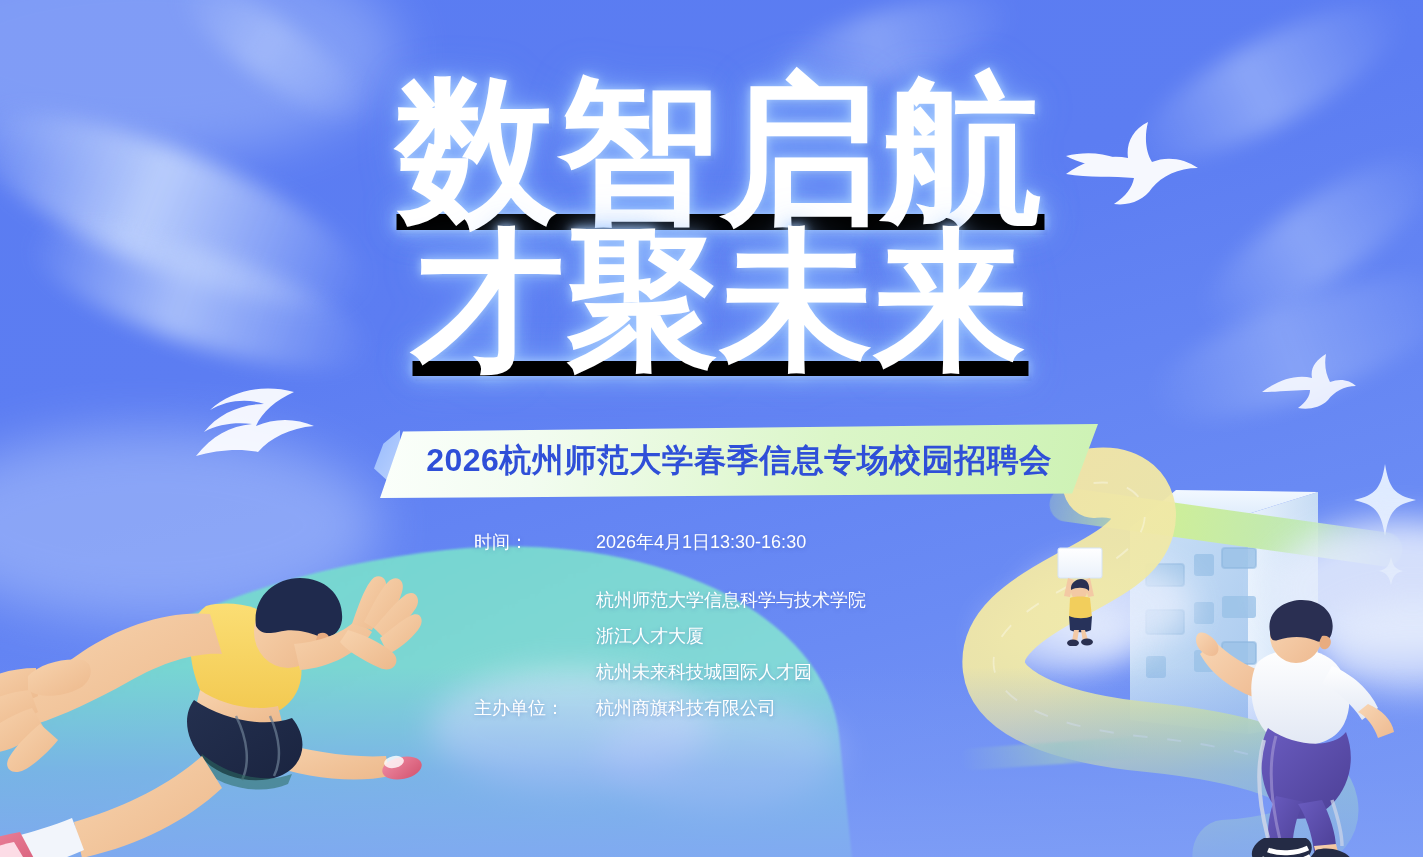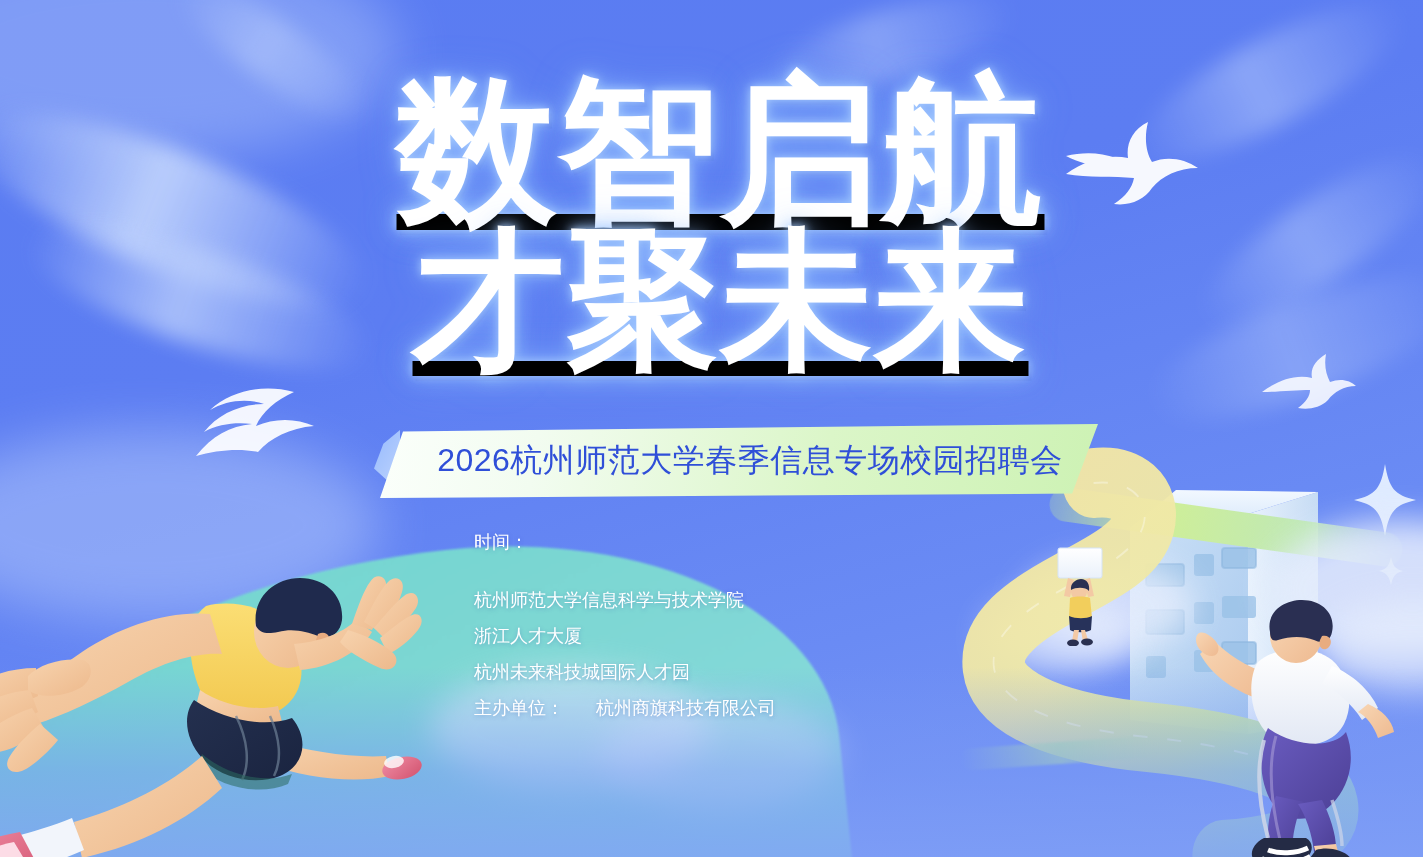--- a/index.html
+++ b/index.html
@@ -105,45 +105,45 @@
   .ribbon-fold {
     position: absolute;
     left: 374px; top: 430px;
     width: 26px; height: 62px;
     background: linear-gradient(120deg, #9fc4ff 0%, #cfe2ff 100%);
     clip-path: polygon(100% 0, 100% 100%, 0 62%, 36% 22%);
     opacity: .85;
   }
   .ribbon-text {
     position: absolute;
-    left: 391px; top: 424px;
+    left: 380px; top: 424px;
     width: 718px; height: 74px;
     display: flex; align-items: center; justify-content: center;
     font-size: 32px;
-    font-weight: 400;
+    font-weight: 700;
     color: #2f4fd8;
     letter-spacing: .5px;
     white-space: nowrap;
   }
 
   
   .info {
     position: absolute;
     left: 474px; top: 524px;
     color: #ffffff;
     font-size: 18px;
     line-height: 36px;
     text-shadow: 0 1px 4px rgba(45,75,170,.35);
     white-space: nowrap;
   }
   .info .row { display: flex; }
   .info .lbl { width: 122px; flex: none; }
   .info .val { }
   .info .gap { height: 22px; }
-  .info .indent { }
+  .info .indent { margin-left: 122px; }
 
   
   .person { position: absolute; pointer-events: none; }
 </style>
 </head>
 <body>
 
 <div id="poster">
 
   <div class="cloud soft" style="left:-120px;top:-60px;width:520px;height:220px;opacity:.45;"></div>
@@ -423,20 +423,21 @@
     <div class="title-line l2">才聚未来</div>
   </div>
 
   <div class="ribbon-fold"></div>
   <div class="ribbon"></div>
   <div class="ribbon-text">2026杭州师范大学春季信息专场校园招聘会</div>
 
   <div class="info">
     <div class="row">
       <span class="lbl">时间：</span>
+      <span class="val">2026年4月1日13:30-16:30</span>
     </div>
 
     <div class="gap"></div>
 
     <div class="indent">杭州师范大学信息科学与技术学院</div>
     <div class="indent">浙江人才大厦</div>
     <div class="indent">杭州未来科技城国际人才园</div>
 
     <div class="row">
       <span class="lbl">主办单位：</span>

